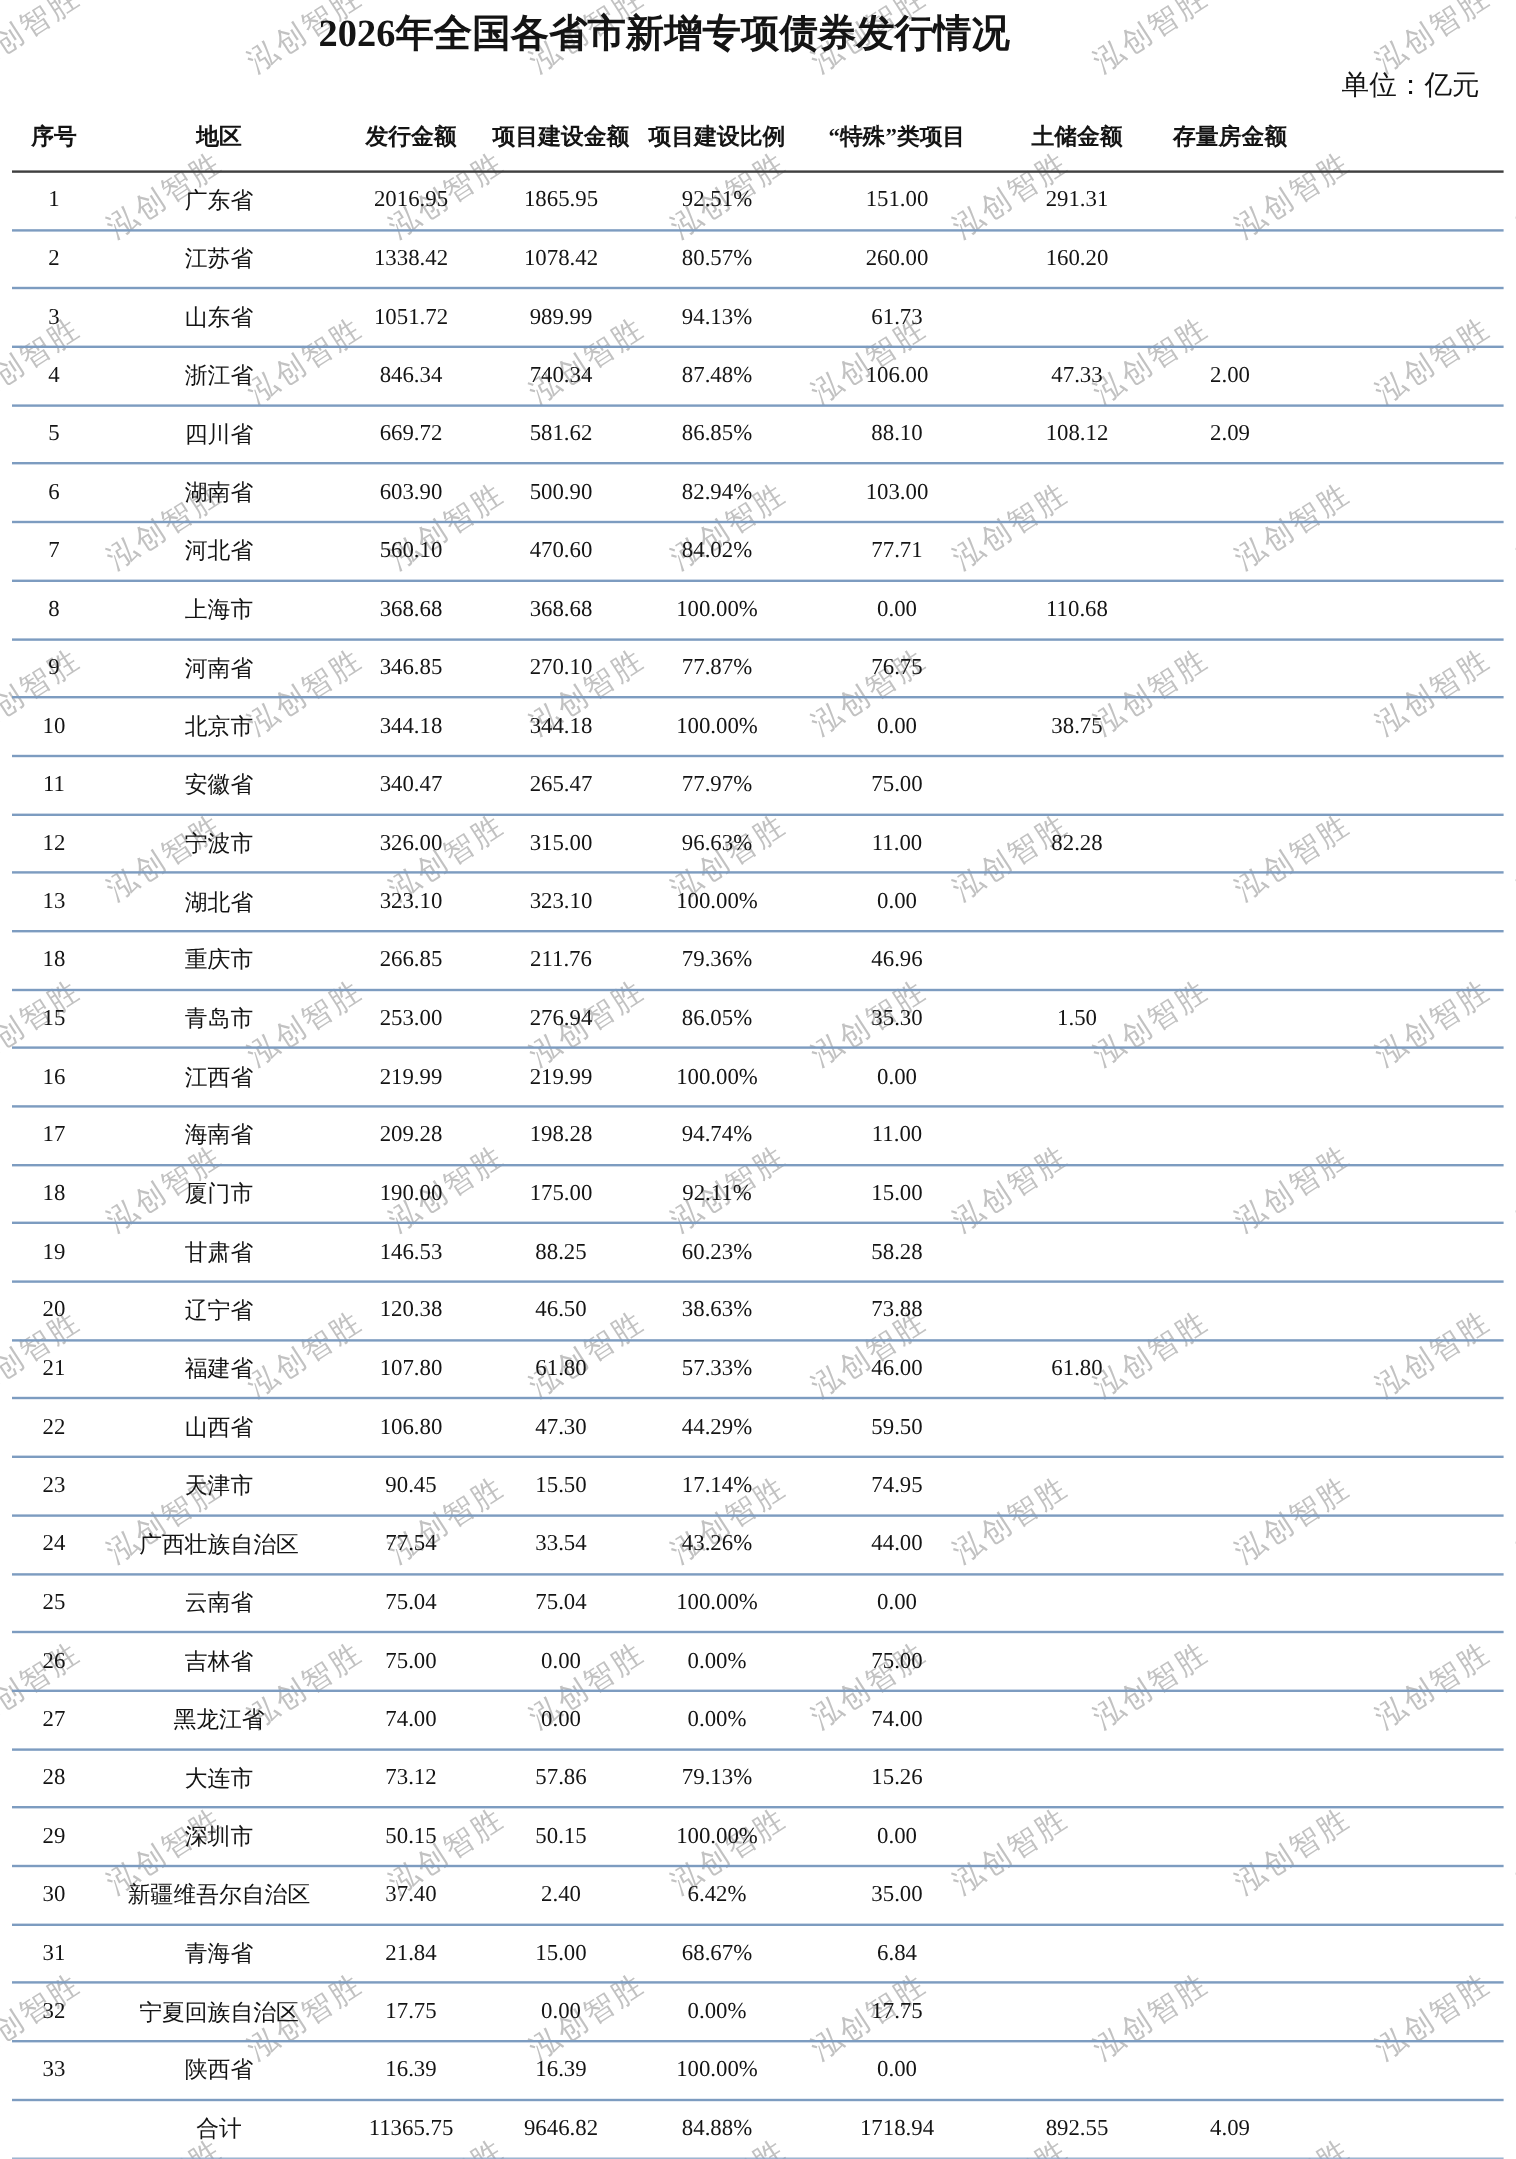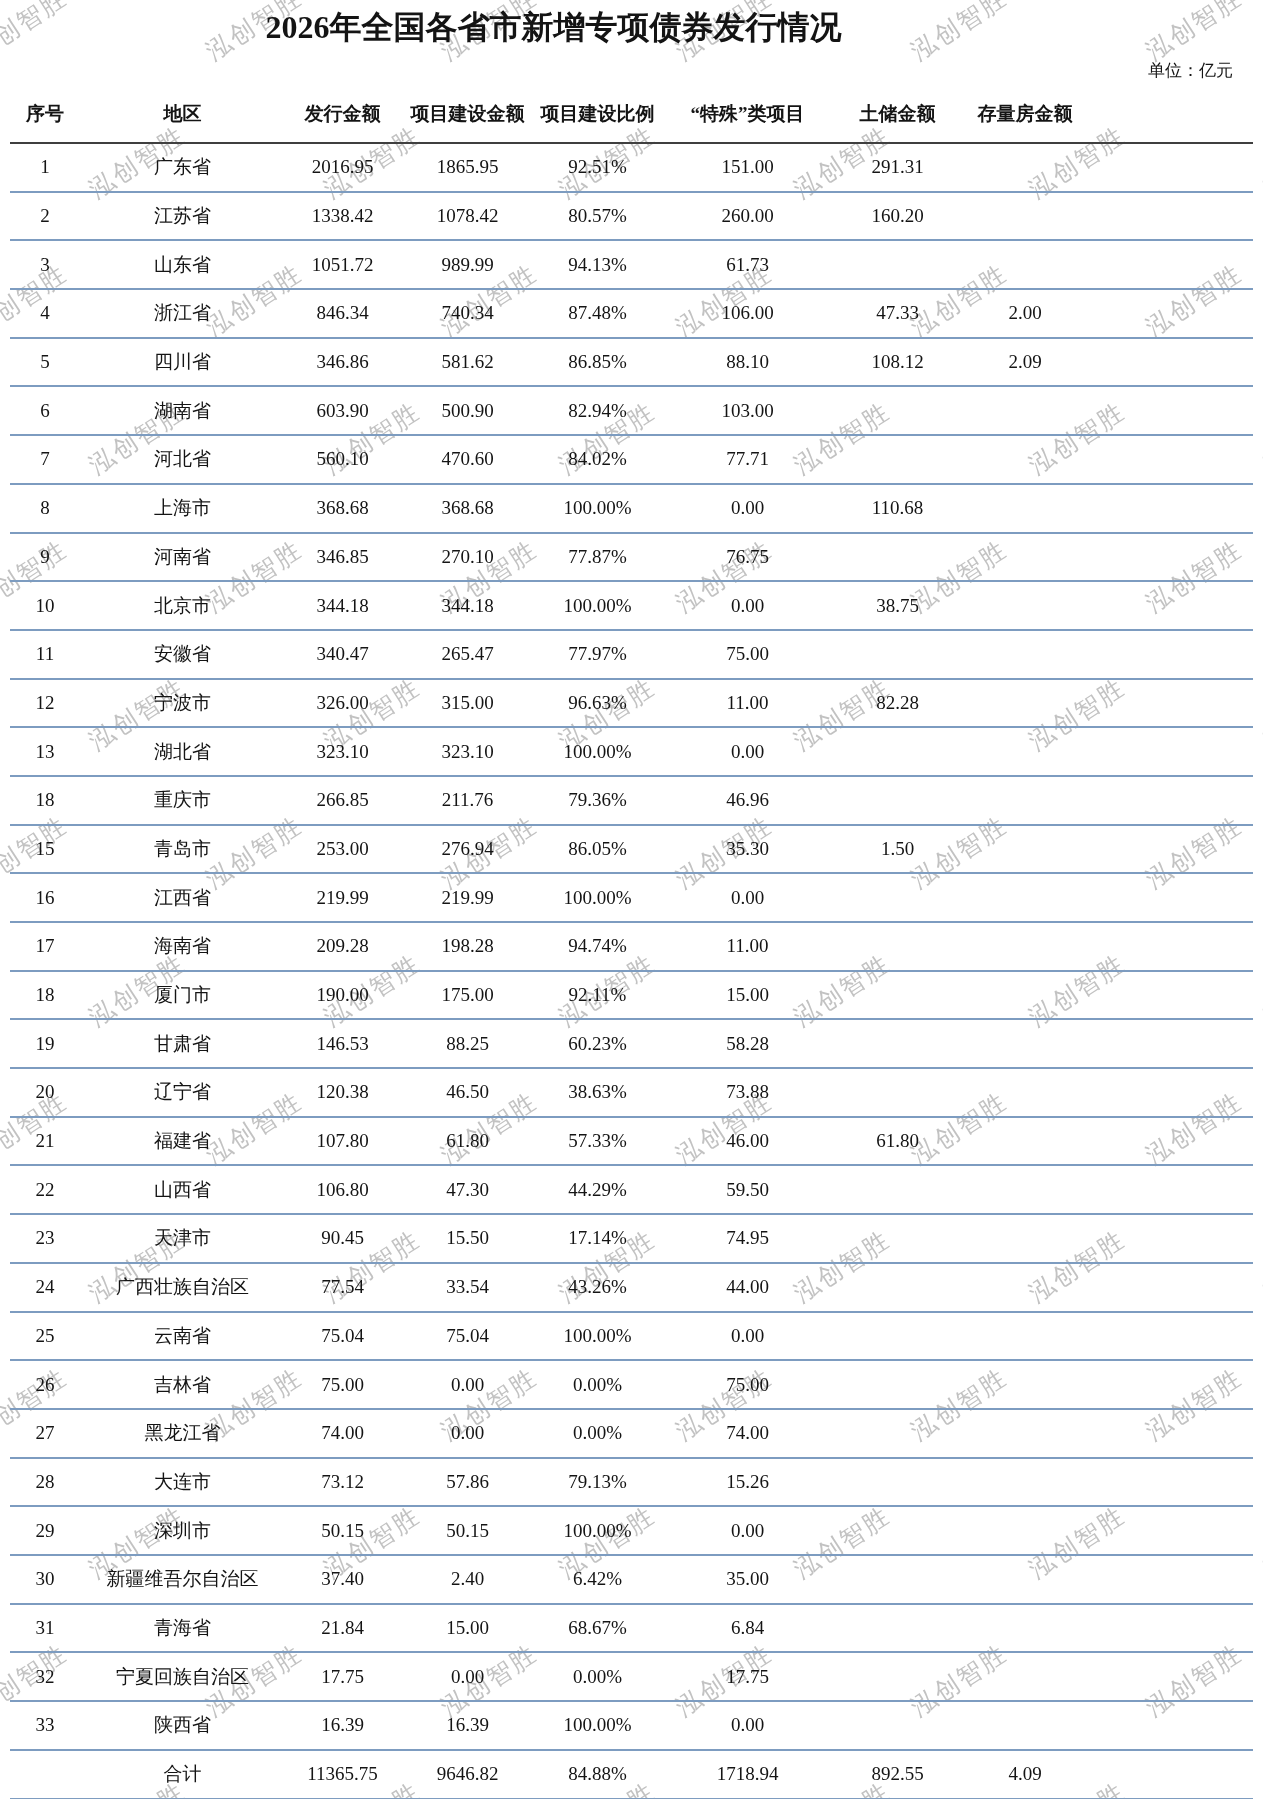--- a/index.html
+++ b/index.html
@@ -29,21 +29,21 @@
     width:1263px;
     text-align:center;
     transform:translateX(-78px);
     font-size:32px;
     font-weight:bold;
     line-height:42px;
   }
   .unit-note {
     text-align:right;
     margin:12px 30px 0 16px;
-    font-size:17px;
+    font-size:23px;
     line-height:22px;
   }
 
   table.bond-table {
     width:1243px;
     margin:4px 10px 0 10px;
     border-collapse:collapse;
     table-layout:fixed;
   }
   .bond-table th, .bond-table td {
@@ -230,21 +230,21 @@
           <td>740.34</td>
           <td>87.48%</td>
           <td>106.00</td>
           <td>47.33</td>
           <td>2.00</td>
           <td></td>
         </tr>
         <tr>
           <td>5</td>
           <td>四川省</td>
-          <td>346.86</td>
+          <td>669.72</td>
           <td>581.62</td>
           <td>86.85%</td>
           <td>88.10</td>
           <td>108.12</td>
           <td>2.09</td>
           <td></td>
         </tr>
         <tr>
           <td>6</td>
           <td>湖南省</td>

